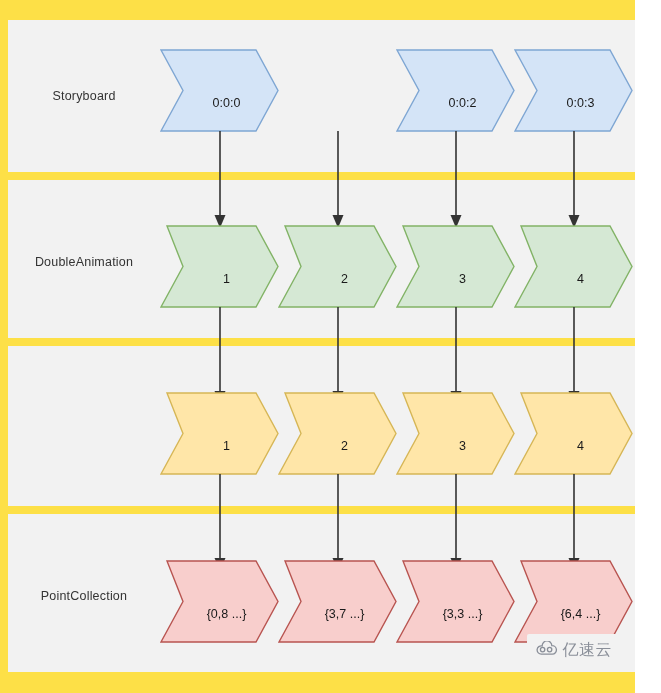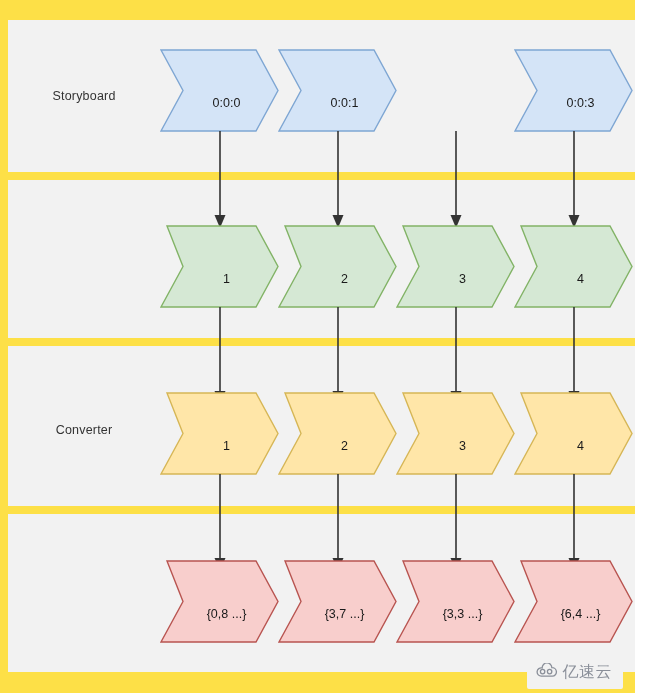--- a/index.html
+++ b/index.html
@@ -59,21 +59,21 @@
     pointer-events: none;
     margin-top: 12px;
   }
   .connector {
     position: absolute;
   }
   .connector svg { display: block; overflow: visible; }
   .watermark {
     position: absolute;
     right: 12px;
-    bottom: 4px;
+    bottom: 26px;
     display: flex;
     align-items: center;
     gap: 5px;
     background: #f2f2f2;
     padding: 6px 11px 6px 9px;
     border-radius: 2px;
     justify-content: flex-end;
   }
   .watermark .wm-text {
     font-size: 16px;
@@ -88,37 +88,38 @@
 <div id="canvas">
 
   <div class="band" style="top:20px;height:152px;"></div>
   <div class="band" style="top:180px;height:158px;"></div>
   <div class="band" style="top:346px;height:160px;"></div>
   <div class="band" style="top:514px;height:158px;"></div>
 
   <div class="row-label" style="top:88px;">
     <span>Storyboard</span>
   </div>
-  <div class="row-label" style="top:422px;">
-    <span>Converter</span>
+  <div class="row-label" style="top:254px;">
+    <span>DoubleAnimation</span>
   </div>
   <div class="row-label" style="top:588px;">
+    <div>PointCollection</div>
   </div>
 
   <div class="chev-wrap" style="left:160px;top:49px;">
     <svg width="119" height="83" viewBox="0 0 119 83">
         <polygon points="1,1 96,1 118,41.5 96,82 1,82 23,41.5" fill="#d4e4f7" stroke="#7ea6d3" stroke-width="1.4"></polygon>
       </svg>
     <div class="chev-label">0:0:0</div>
   </div>
-  <div class="chev-wrap" style="left:278px;top:49px;">
+  <div class="chev-wrap" style="left:396px;top:49px;">
     <svg width="119" height="83" viewBox="0 0 119 83">
         <polygon points="1,1 96,1 118,41.5 96,82 1,82 23,41.5" fill="#d4e4f7" stroke="#7ea6d3" stroke-width="1.4"></polygon>
       </svg>
-    <div class="chev-label">0:0:1</div>
+    <div class="chev-label">0:0:2</div>
   </div>
   <div class="chev-wrap" style="left:514px;top:49px;">
     <svg width="119" height="83" viewBox="0 0 119 83">
         <polygon points="1,1 96,1 118,41.5 96,82 1,82 23,41.5" fill="#d4e4f7" stroke="#7ea6d3" stroke-width="1.4"></polygon>
       </svg>
     <div class="chev-label">0:0:3</div>
   </div>
 
   <div class="connector" style="left:212px;top:131px;">
     <svg width="16" height="98" viewBox="0 0 16 98">

